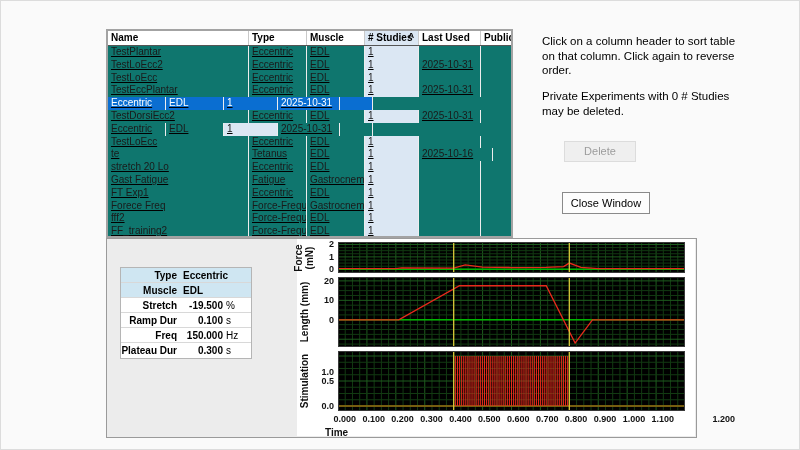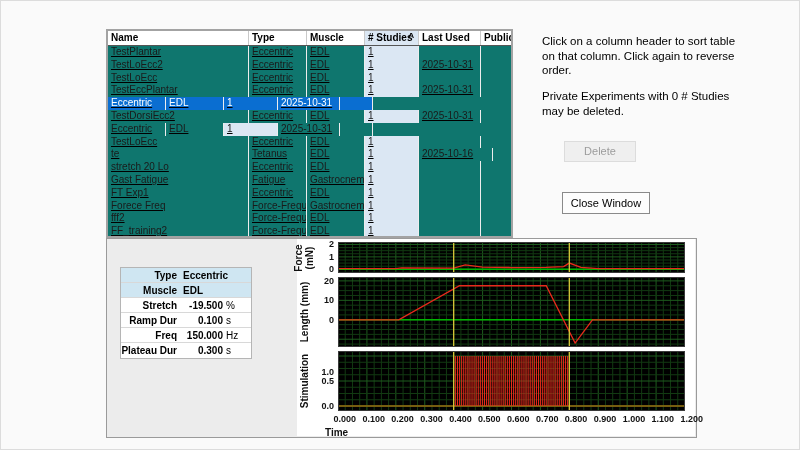--- a/index.html
+++ b/index.html
@@ -510,16 +510,16 @@
       <div class="xtick" style="left: 376.833px;">0.200</div>
       <div class="xtick" style="left: 405.75px;">0.300</div>
       <div class="xtick" style="left: 434.667px;">0.400</div>
       <div class="xtick" style="left: 463.583px;">0.500</div>
       <div class="xtick" style="left: 492.5px;">0.600</div>
       <div class="xtick" style="left: 521.417px;">0.700</div>
       <div class="xtick" style="left: 550.333px;">0.800</div>
       <div class="xtick" style="left: 579.25px;">0.900</div>
       <div class="xtick" style="left: 608.167px;">1.000</div>
       <div class="xtick" style="left: 637.083px;">1.100</div>
-      <div class="xtick" style="left: 666px;">1.200</div>
+      <div class="xtick" style="left: 698px;">1.200</div>
     </div>
   <div id="xlabel">Time</div>
 </div>
 
 </body></html>

